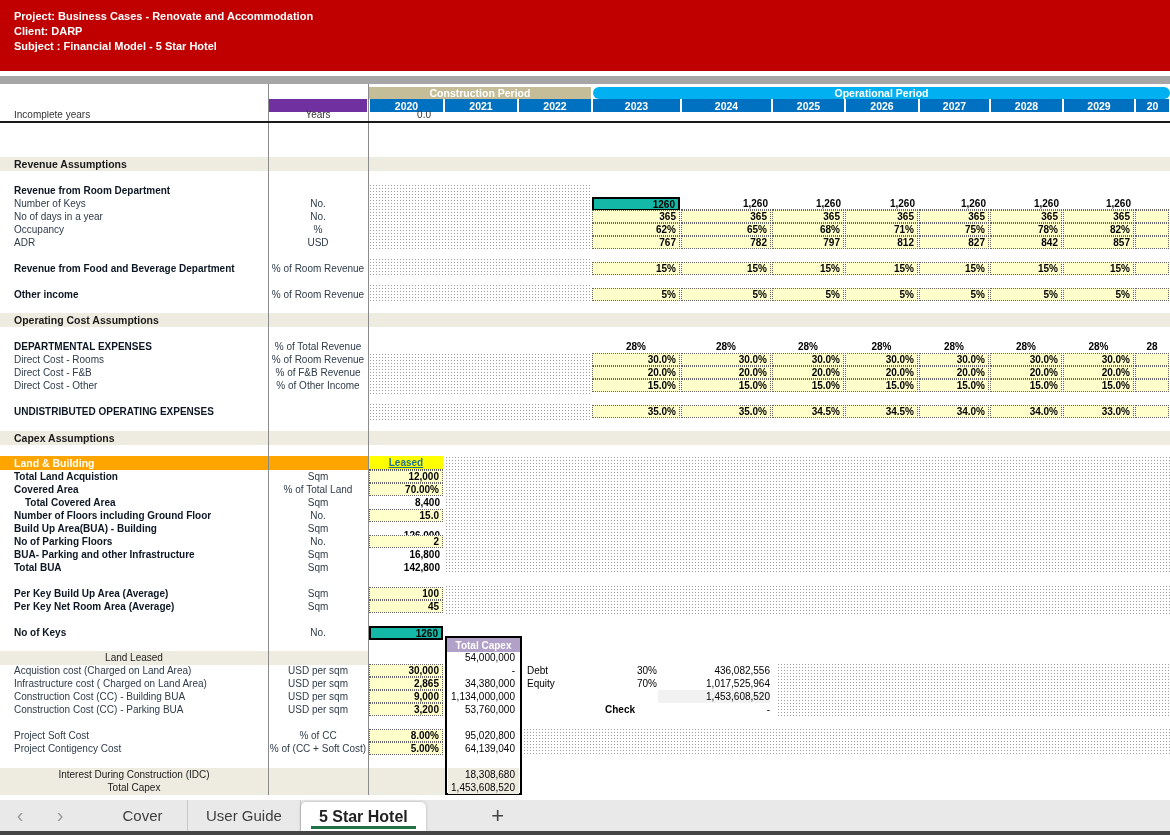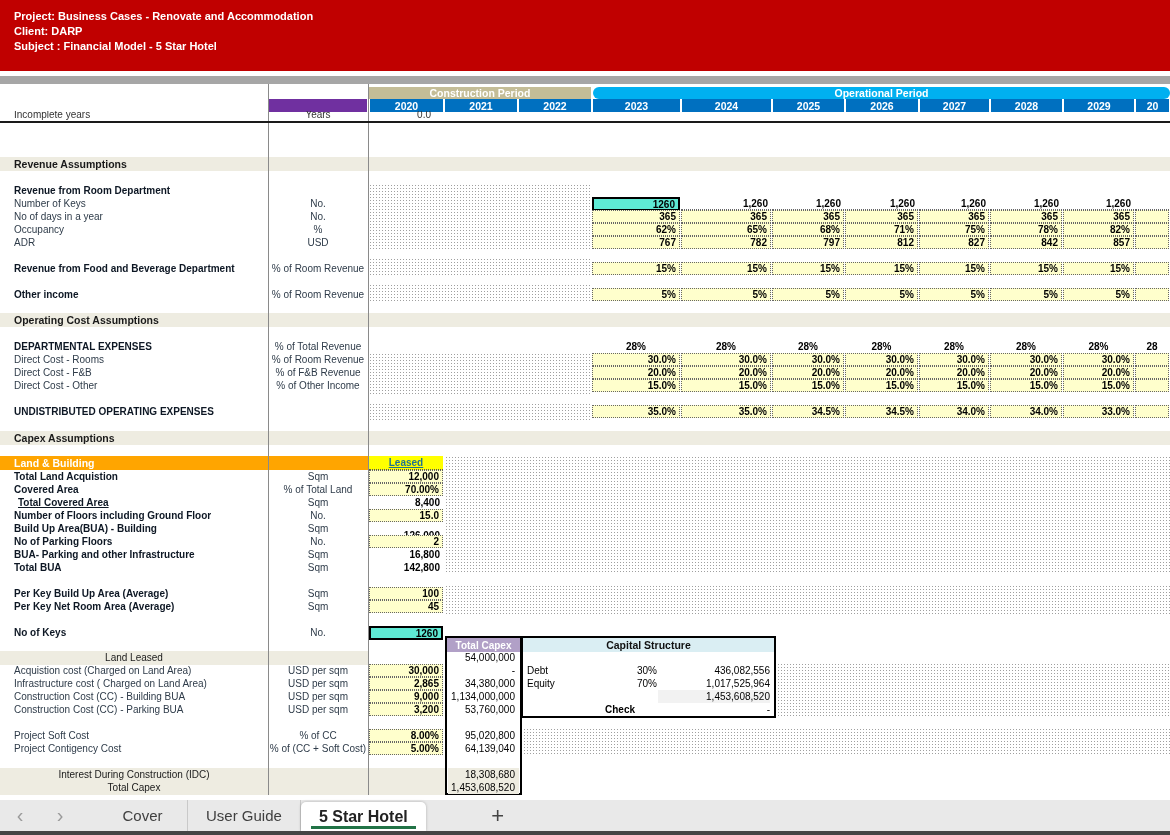--- a/index.html
+++ b/index.html
@@ -35,21 +35,21 @@
   .rlabel{position:absolute;font-size:10px;color:#2e3b49;padding-left:14px;display:flex;align-items:center;
           box-sizing:border-box;z-index:3;white-space:nowrap;}
   .rlabel.bold{font-weight:bold;color:#0d1724;}
   .rlabel.centered{justify-content:center;padding-left:0;color:#1a1a1a;}
   .runit{position:absolute;font-size:10px;color:#2e3b49;display:flex;align-items:center;justify-content:center;z-index:3;white-space:nowrap;}
   .bandrow{position:absolute;background:var(--beige-band,#EEECE1);z-index:2;}
   .cell{position:absolute;font-size:10px;font-weight:bold;display:flex;align-items:center;justify-content:flex-end;
         padding-right:3px;box-sizing:border-box;z-index:3;}
   .s-y{background:var(--input-yellow,#FFFFCC);border:1px dotted #666;}
   .s-k{background:#fff;border-bottom:1px dotted #666;}
-  .s-b{background:#5eead4;border:2px solid #000;}
+  .s-b{background:#14b8a6;border:2px solid #000;}
   .s-p{}
   .s-c{justify-content:center;padding-right:0;}
   .vline{position:absolute;top:84px;width:1px;height:711px;background:#8a8a8a;z-index:5;pointer-events:none;}
   
   .tc-box{position:absolute;left:445px;top:636px;width:77px;height:159px;border:2px solid #000;box-sizing:border-box;z-index:4;}
   .tc-header{position:absolute;left:0;top:0;right:0;height:14px;background:var(--capex-purple,#B1A0C7);
              color:#fff;font-size:10px;font-weight:bold;display:flex;align-items:center;justify-content:center;}
   .tcv{position:absolute;font-size:10px;display:flex;align-items:center;justify-content:flex-end;
        padding-right:4px;box-sizing:border-box;z-index:5;}
   .tcv.beige{background:var(--beige-band,#EEECE1);}
@@ -236,21 +236,21 @@
       <div class="cell s-y" style="position: absolute; left: 919px; top: 405px; width: 70px; height: 13px;">34.0%</div>
       <div class="cell s-y" style="position: absolute; left: 990px; top: 405px; width: 72px; height: 13px;">34.0%</div>
       <div class="cell s-y" style="position: absolute; left: 1063px; top: 405px; width: 71px; height: 13px;">33.0%</div>
       <div class="cell s-y" style="position: absolute; left: 1135px; top: 405px; width: 34px; height: 13px;"></div>
       <div class="rlabel bold" style="position: absolute; left: 0px; top: 470px; width: 268px; height: 13px;">Total Land Acquistion</div>
       <div class="runit" style="position: absolute; left: 268px; top: 470px; width: 100px; height: 13px;">Sqm</div>
       <div class="cell s-y" style="position: absolute; left: 369px; top: 470px; width: 74px; height: 13px;">12,000</div>
       <div class="rlabel bold" style="position: absolute; left: 0px; top: 483px; width: 268px; height: 13px;">Covered Area</div>
       <div class="runit" style="position: absolute; left: 268px; top: 483px; width: 100px; height: 13px;">% of Total Land</div>
       <div class="cell s-y" style="position: absolute; left: 369px; top: 483px; width: 74px; height: 13px;">70.00%</div>
-      <div class="rlabel bold" style="position: absolute; left: 4px; top: 496px; width: 268px; height: 13px; text-decoration: underline;">Total Covered Area</div>
+      <div class="rlabel bold" style="position: absolute; left: 11px; top: 496px; width: 268px; height: 13px;">Total Covered Area</div>
       <div class="runit" style="position: absolute; left: 268px; top: 496px; width: 100px; height: 13px;">Sqm</div>
       <div class="cell s-p" style="position: absolute; left: 369px; top: 496px; width: 74px; height: 13px;">8,400</div>
       <div class="rlabel bold" style="position: absolute; left: 0px; top: 509px; width: 268px; height: 13px;">Number of Floors including Ground Floor</div>
       <div class="runit" style="position: absolute; left: 268px; top: 509px; width: 100px; height: 13px;">No.</div>
       <div class="cell s-y" style="position: absolute; left: 369px; top: 509px; width: 74px; height: 13px;">15.0</div>
       <div class="rlabel bold" style="position: absolute; left: 0px; top: 522px; width: 268px; height: 13px;">Build Up Area(BUA) - Building</div>
       <div class="runit" style="position: absolute; left: 268px; top: 522px; width: 100px; height: 13px;">Sqm</div>
       <div class="cell s-p" style="position: absolute; left: 369px; top: 522px; width: 74px; height: 26px;">126,000</div>
       <div class="rlabel bold" style="position: absolute; left: 0px; top: 535px; width: 268px; height: 13px;">No of Parking Floors</div>
       <div class="runit" style="position: absolute; left: 268px; top: 535px; width: 100px; height: 13px;">No.</div>
@@ -304,23 +304,20 @@
       <div class="tcv" style="position: absolute; left: 448px; top: 664px; width: 71px; height: 13px;">-</div>
       <div class="tcv" style="position: absolute; left: 448px; top: 677px; width: 71px; height: 13px;">34,380,000</div>
       <div class="tcv" style="position: absolute; left: 448px; top: 690px; width: 71px; height: 13px;">1,134,000,000</div>
       <div class="tcv" style="position: absolute; left: 448px; top: 703px; width: 71px; height: 13px;">53,760,000</div>
       <div class="tcv" style="position: absolute; left: 448px; top: 729px; width: 71px; height: 13px;">95,020,800</div>
       <div class="tcv" style="position: absolute; left: 448px; top: 742px; width: 71px; height: 13px;">64,139,040</div>
       <div class="tcv beige" style="position: absolute; left: 448px; top: 768px; width: 71px; height: 13px;">18,308,680</div>
       <div class="tcv beige" style="position: absolute; left: 448px; top: 781px; width: 71px; height: 13px;">1,453,608,520</div>
     </div>
 
-  <div class="cs-box">
-    <div class="cs-header">Capital Structure</div>
-  </div>
   <div class="cs-gray"></div>
   <div class="csv" style="left:527px;top:664px;width:70px;height:13px;">Debt</div>
   <div class="csv right" style="left:590px;top:664px;width:67px;height:13px;">30%</div>
   <div class="csv right" style="left:660px;top:664px;width:110px;height:13px;">436,082,556</div>
   <div class="csv" style="left:527px;top:677px;width:70px;height:13px;">Equity</div>
   <div class="csv right" style="left:590px;top:677px;width:67px;height:13px;">70%</div>
   <div class="csv right" style="left:660px;top:677px;width:110px;height:13px;">1,017,525,964</div>
   <div class="csv right" style="left:660px;top:690px;width:110px;height:13px;">1,453,608,520</div>
   <div class="csv center" style="left:540px;top:703px;width:160px;height:13px;font-weight:bold;">Check</div>
   <div class="csv right" style="left:660px;top:703px;width:110px;height:13px;">-</div>

